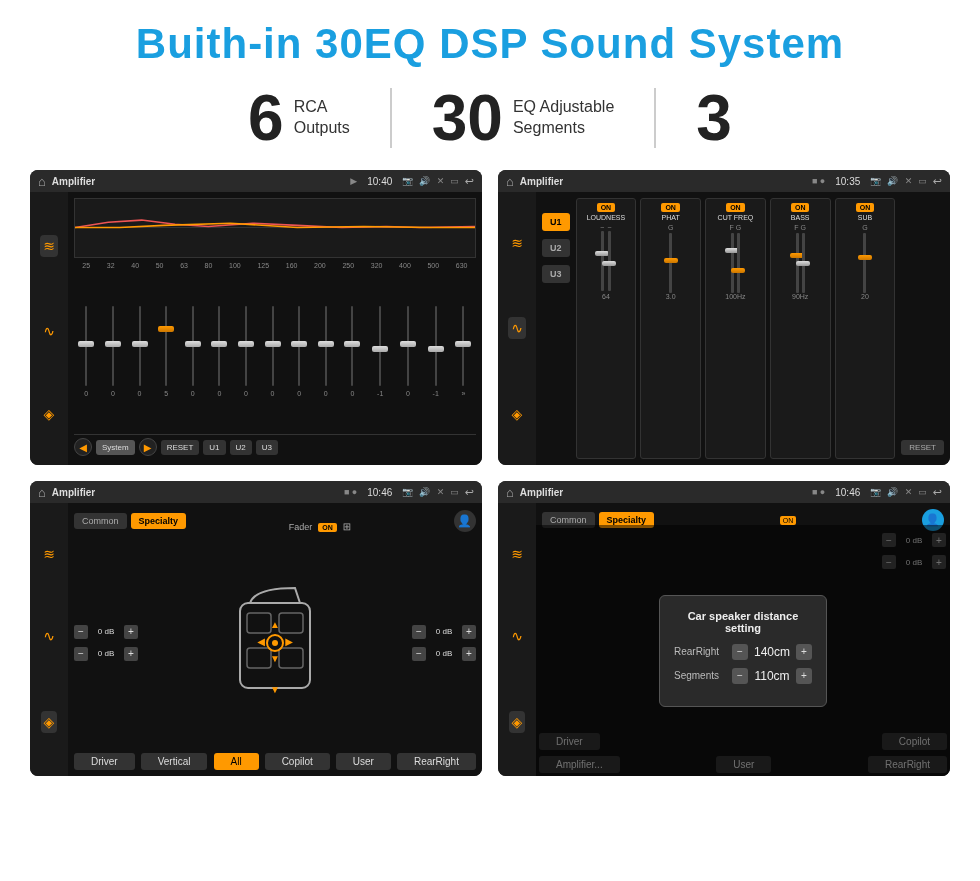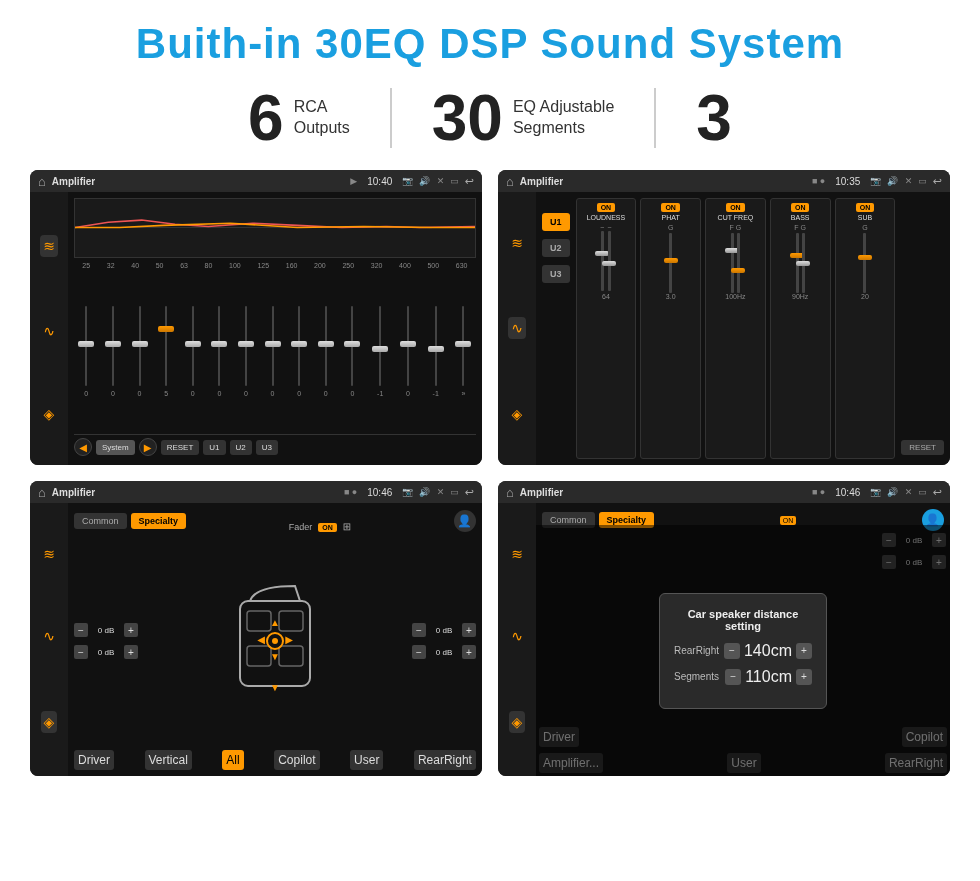--- a/index.html
+++ b/index.html
@@ -479,22 +479,22 @@
       display: flex;
       justify-content: space-between;
       align-items: center;
     }
 
     .cs-bottom-btn {
       background: #333;
       color: #ddd;
       border: none;
       border-radius: 3px;
-      font-size: 12px;
-      padding: 3px 4px;
+      font-size: 10px;
+      padding: 3px 17px;
       cursor: pointer;
     }
 
     .cs-bottom-btn.active {
       background: #f90;
       color: #000;
     }
 
     
     .dialog-overlay {
@@ -553,21 +553,21 @@
       border-radius: 3px;
       font-size: 10px;
       cursor: pointer;
       display: flex;
       align-items: center;
       justify-content: center;
     }
 
     .dial-value {
       color: #eee;
-      font-size: 16px;
+      font-size: 12px;
       min-width: 40px;
       text-align: center;
     }
 
     .dialog-confirm-btn {
       display: block;
       width: 100%;
       background: #888;
       color: #fff;
       border: none;

